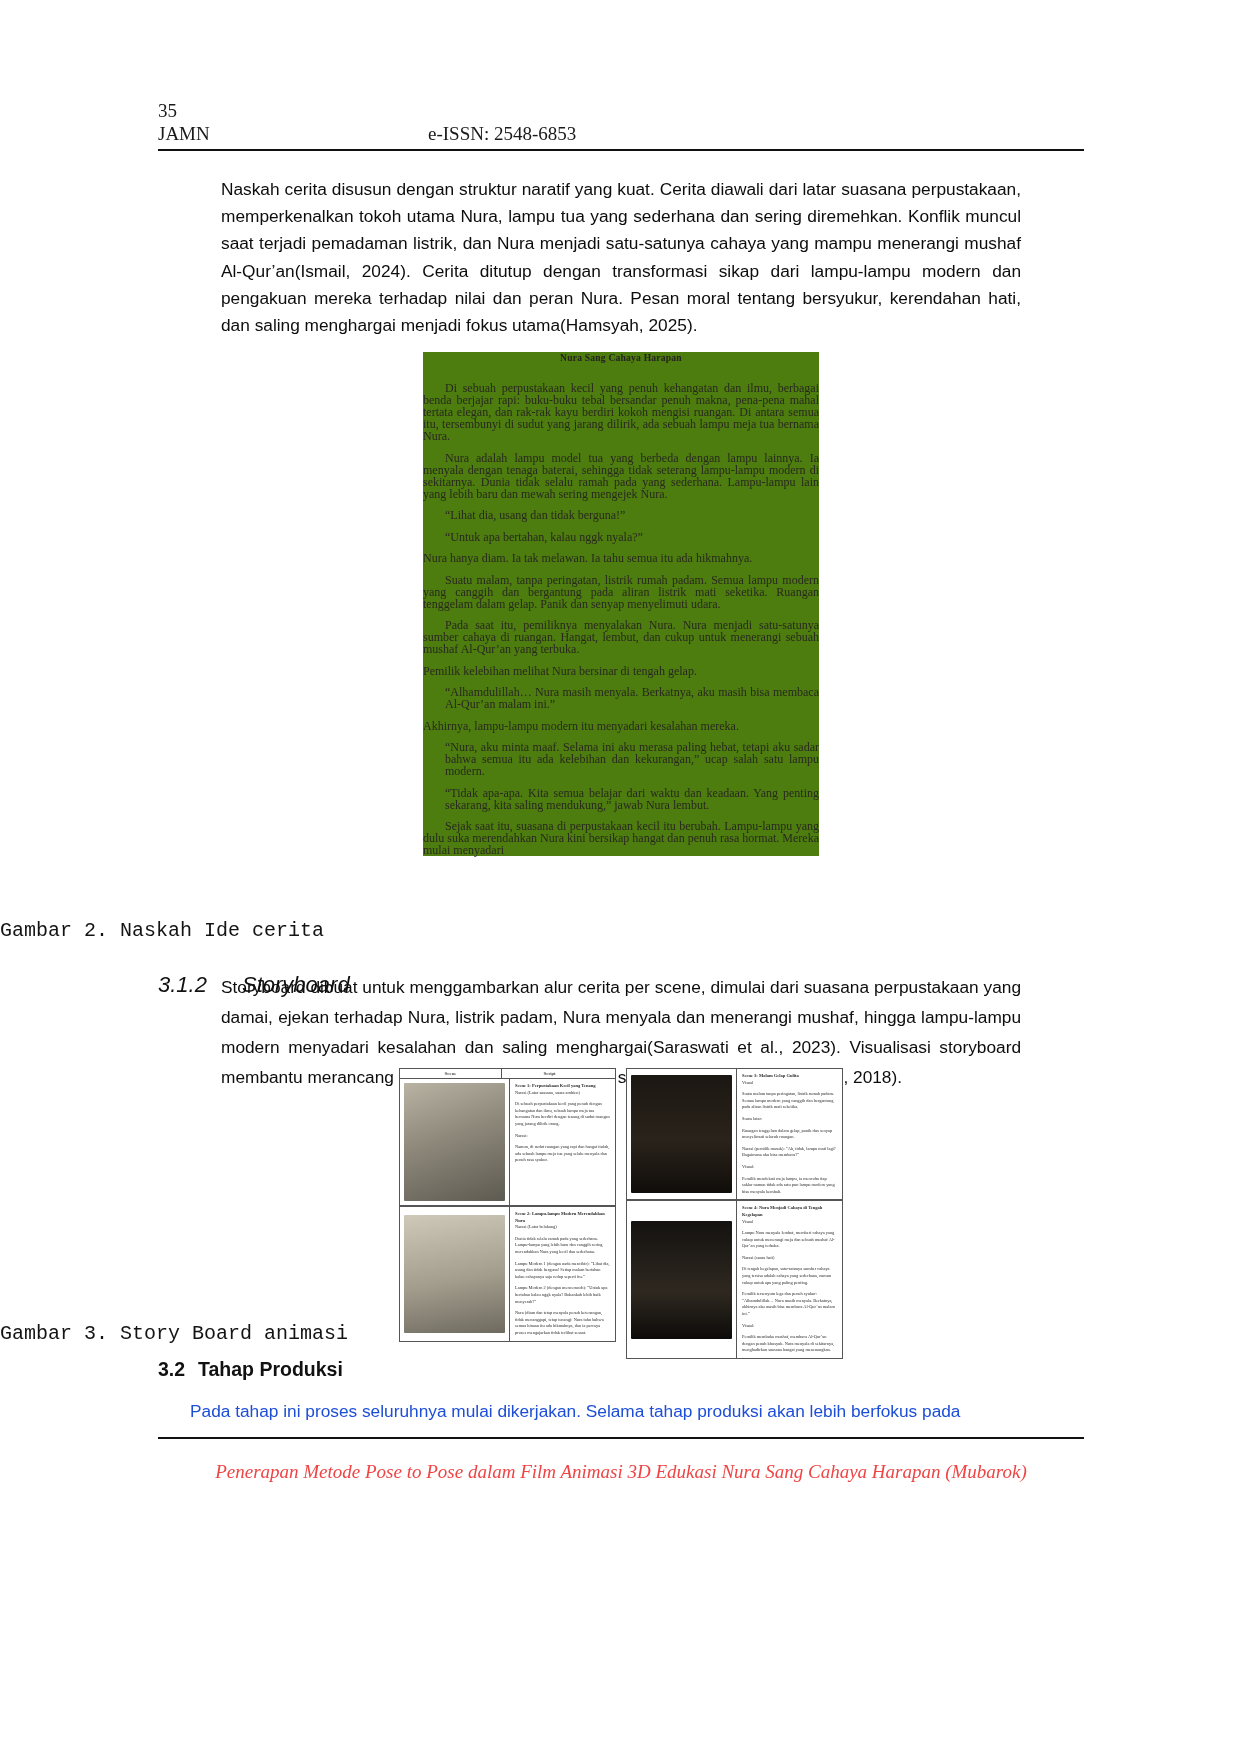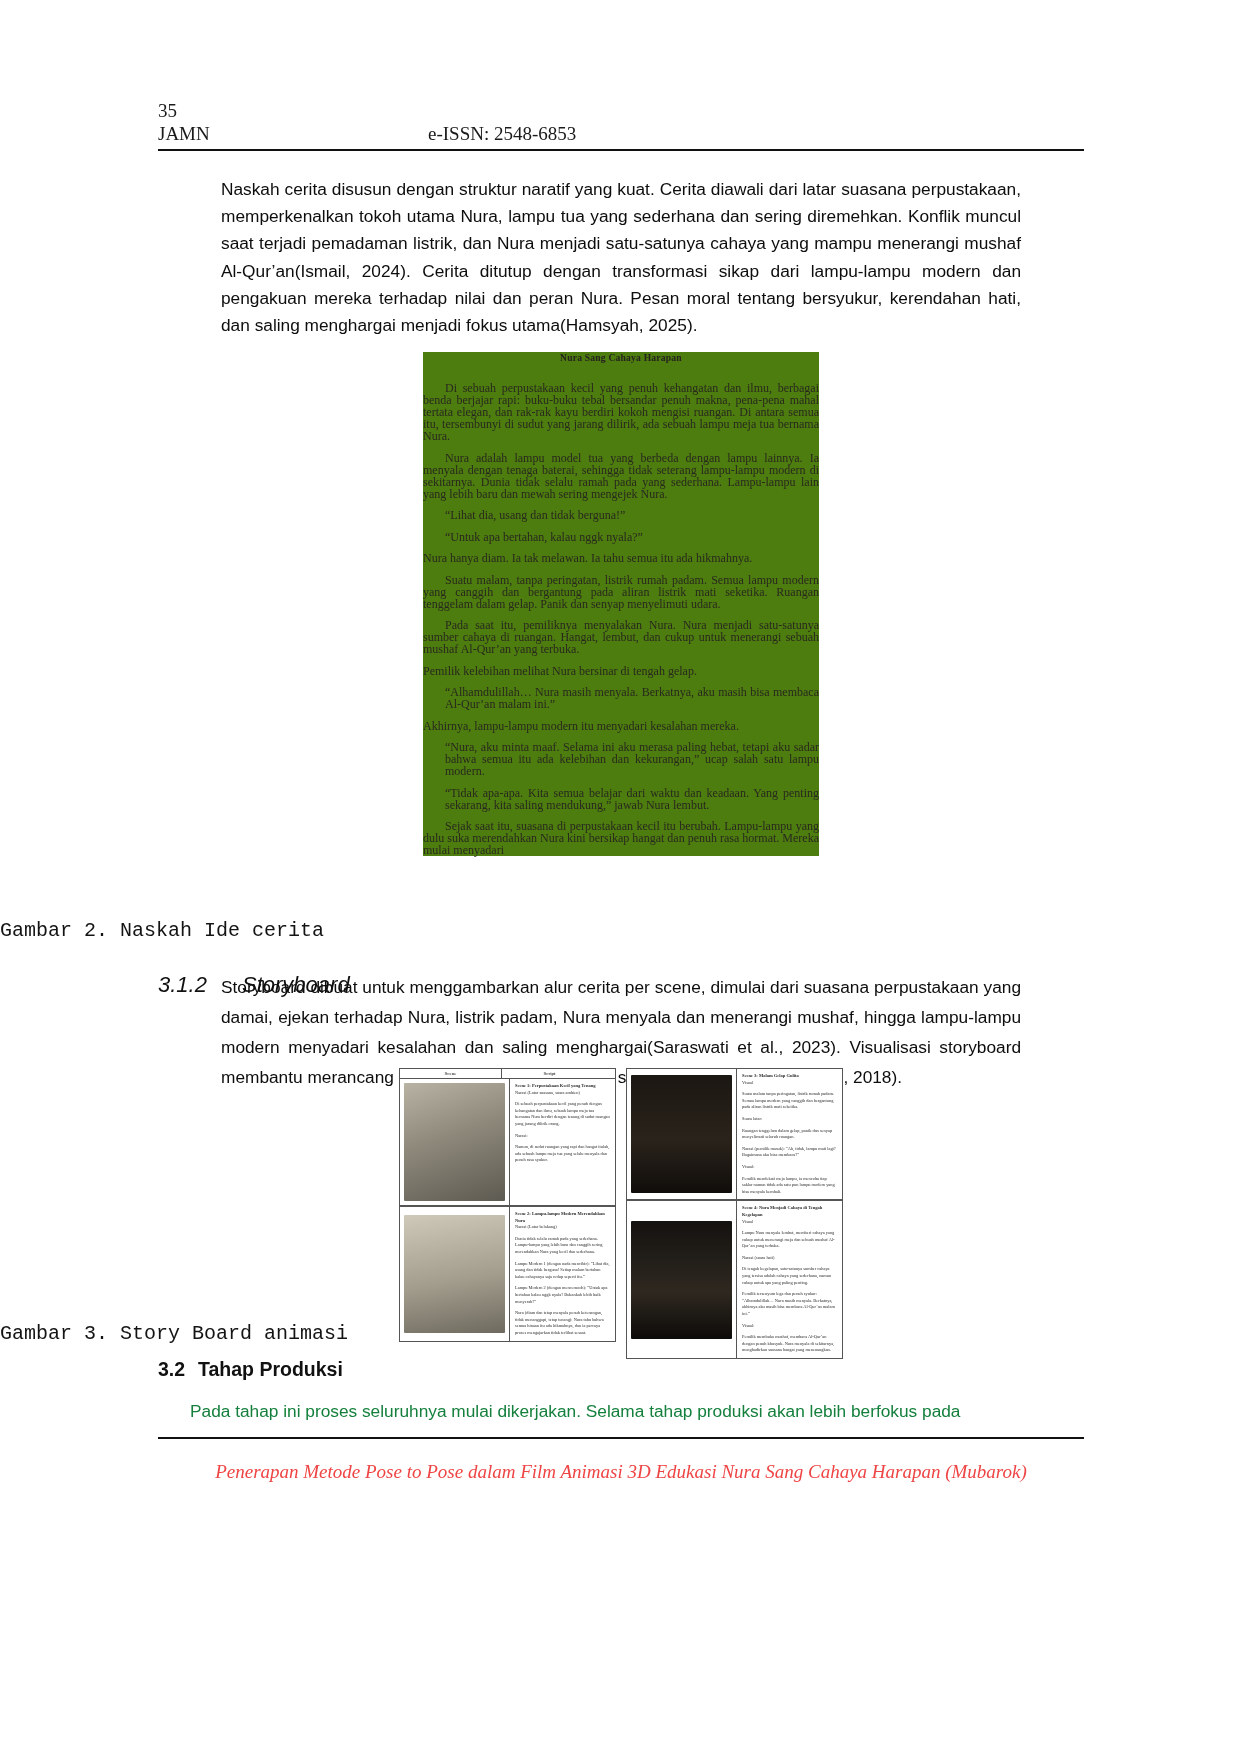--- a/index.html
+++ b/index.html
@@ -130,21 +130,21 @@
   
   .sec32 {
     position:absolute; left:158px; top:1358px; width:930px;
     display:flex; align-items:flex-end;
     font-size:19.5px; font-weight:bold; color:#111;
   }
   .sec32 .num { width:40px; }
 
   .prod-para {
     position:absolute; left:190px; top:1397px; width:860px;
-    font-size:17.3px; line-height:28px; color:#15803d;
+    font-size:17.3px; line-height:28px; color:#1d4ed8;
   }
 
   
   .ftr { position:absolute; left:158px; top:1437px; width:926px; }
   .ftr-rule { border-top:2.5px solid #111; width:926px; }
   .ftr-txt {
     margin-top:22px; text-align:center;
     font-family:"Liberation Serif", serif;
     font-style:italic; font-size:19px; color:#ef4444;
   }

